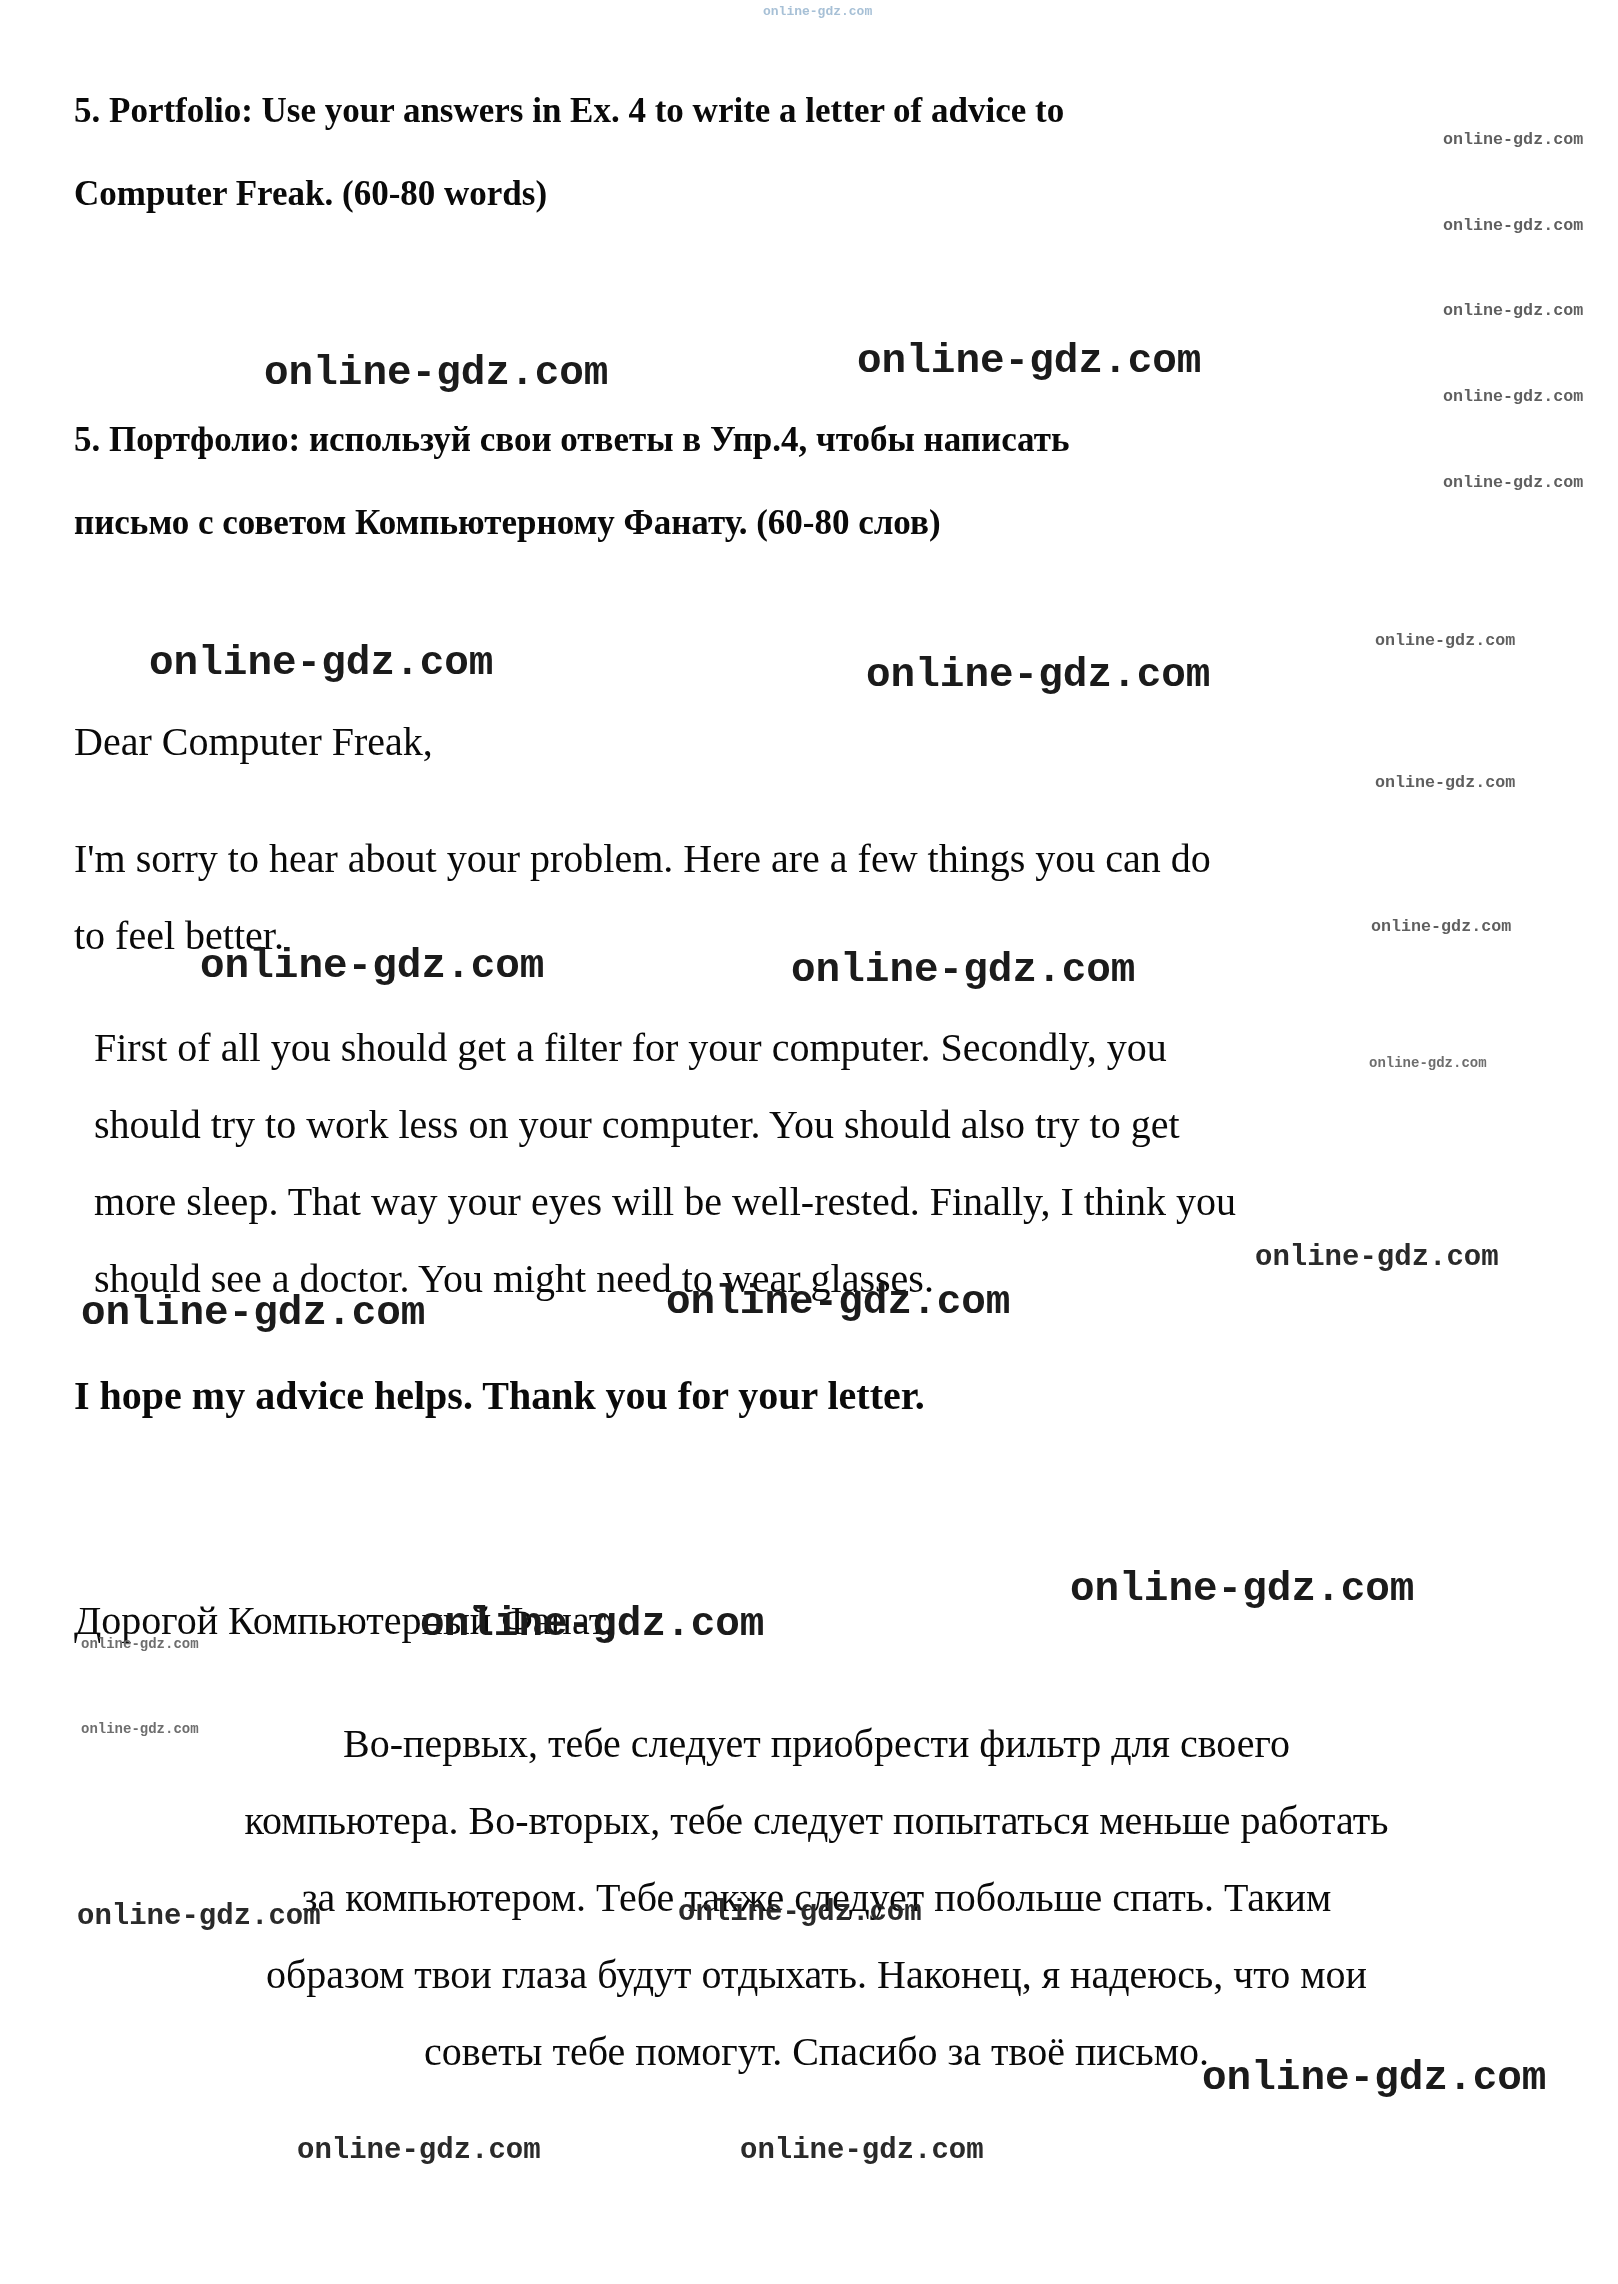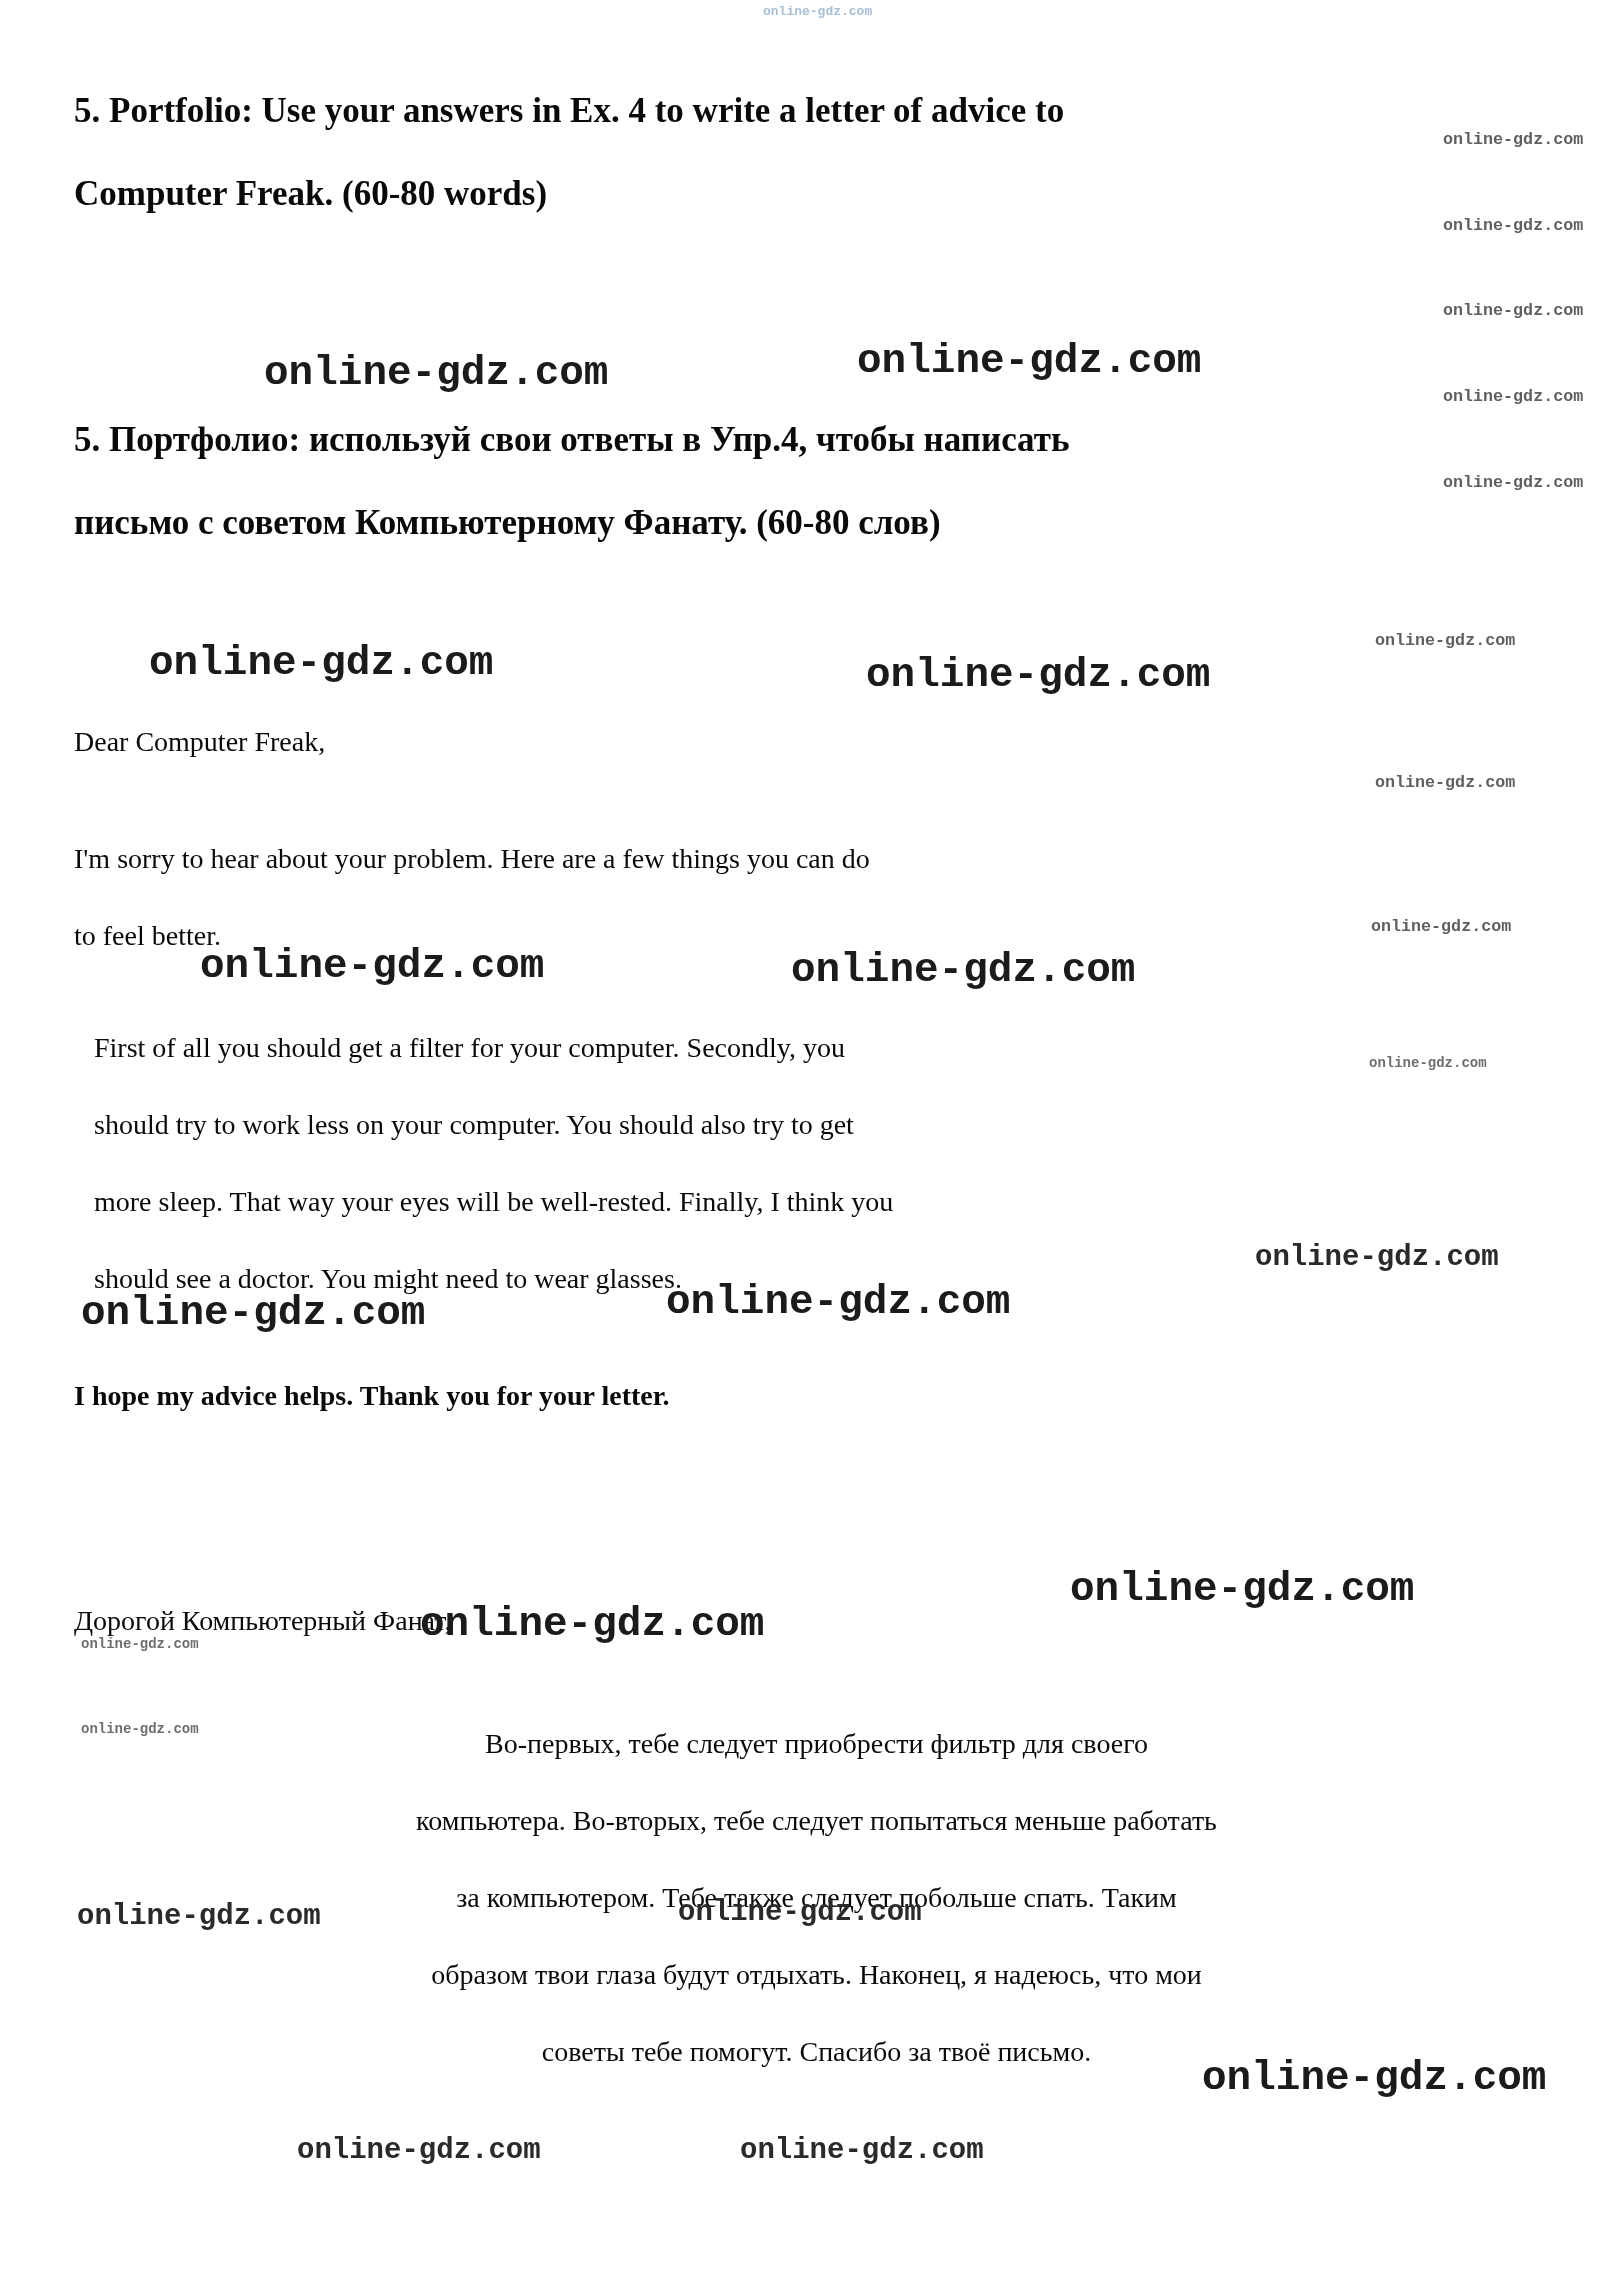--- a/index.html
+++ b/index.html
@@ -20,21 +20,21 @@
     width: 1485px;
   }
   .task {
     font-size: 35px;
     font-weight: bold;
     line-height: 83px;
     white-space: pre-line;
   }
   .task-ru { margin-top: 163px; }
   .letter p {
-    font-size: 28px;
+    font-size: 40px;
     line-height: 77px;
     white-space: pre-line;
   }
   .letter-en { margin-top: 139px; }
   .letter-en .para1   { margin-top: 40px; }
   .letter-en .para2   { margin-top: 35px; margin-left: 20px; }
   .letter-en .closing { margin-top: 40px; font-weight: bold; }
   .letter-ru { margin-top: 148px; }
   .letter-ru .para1 { margin-top: 33px; }
   .letter-ru .para2 { margin-top: 46px; text-align: center; }

